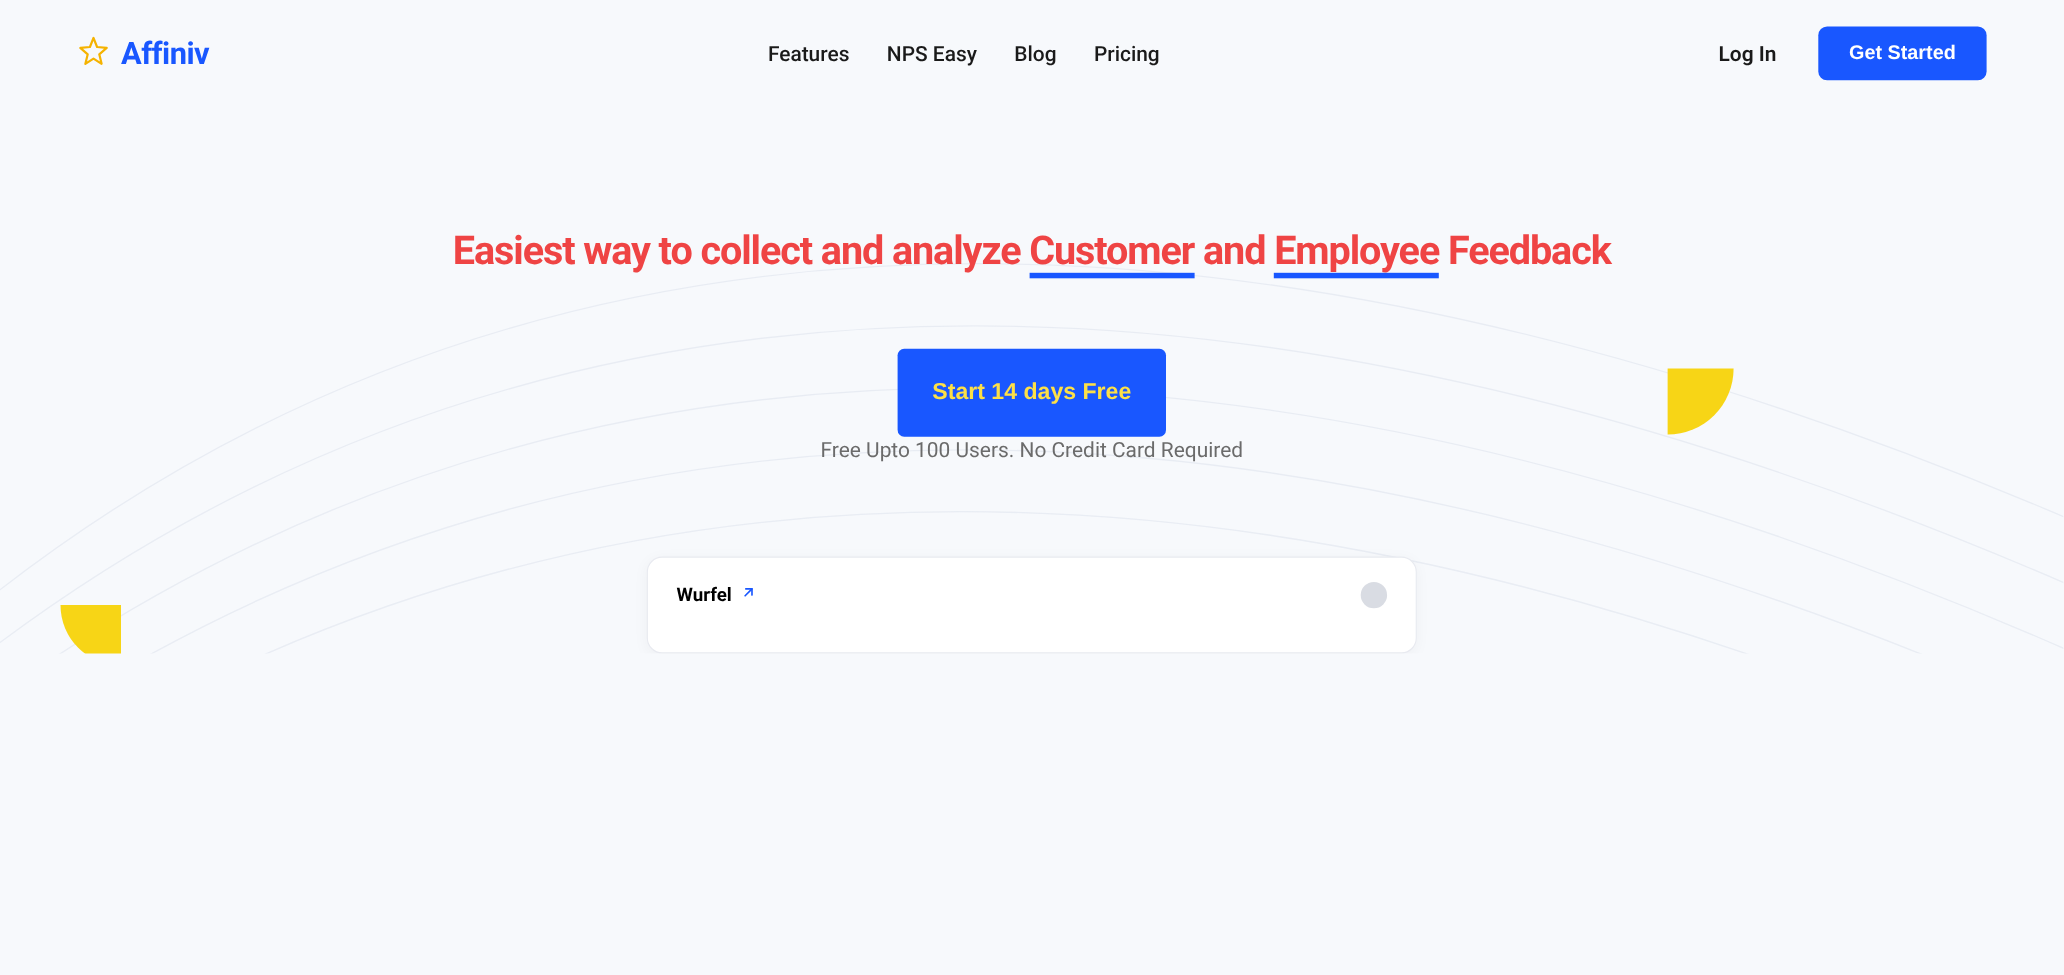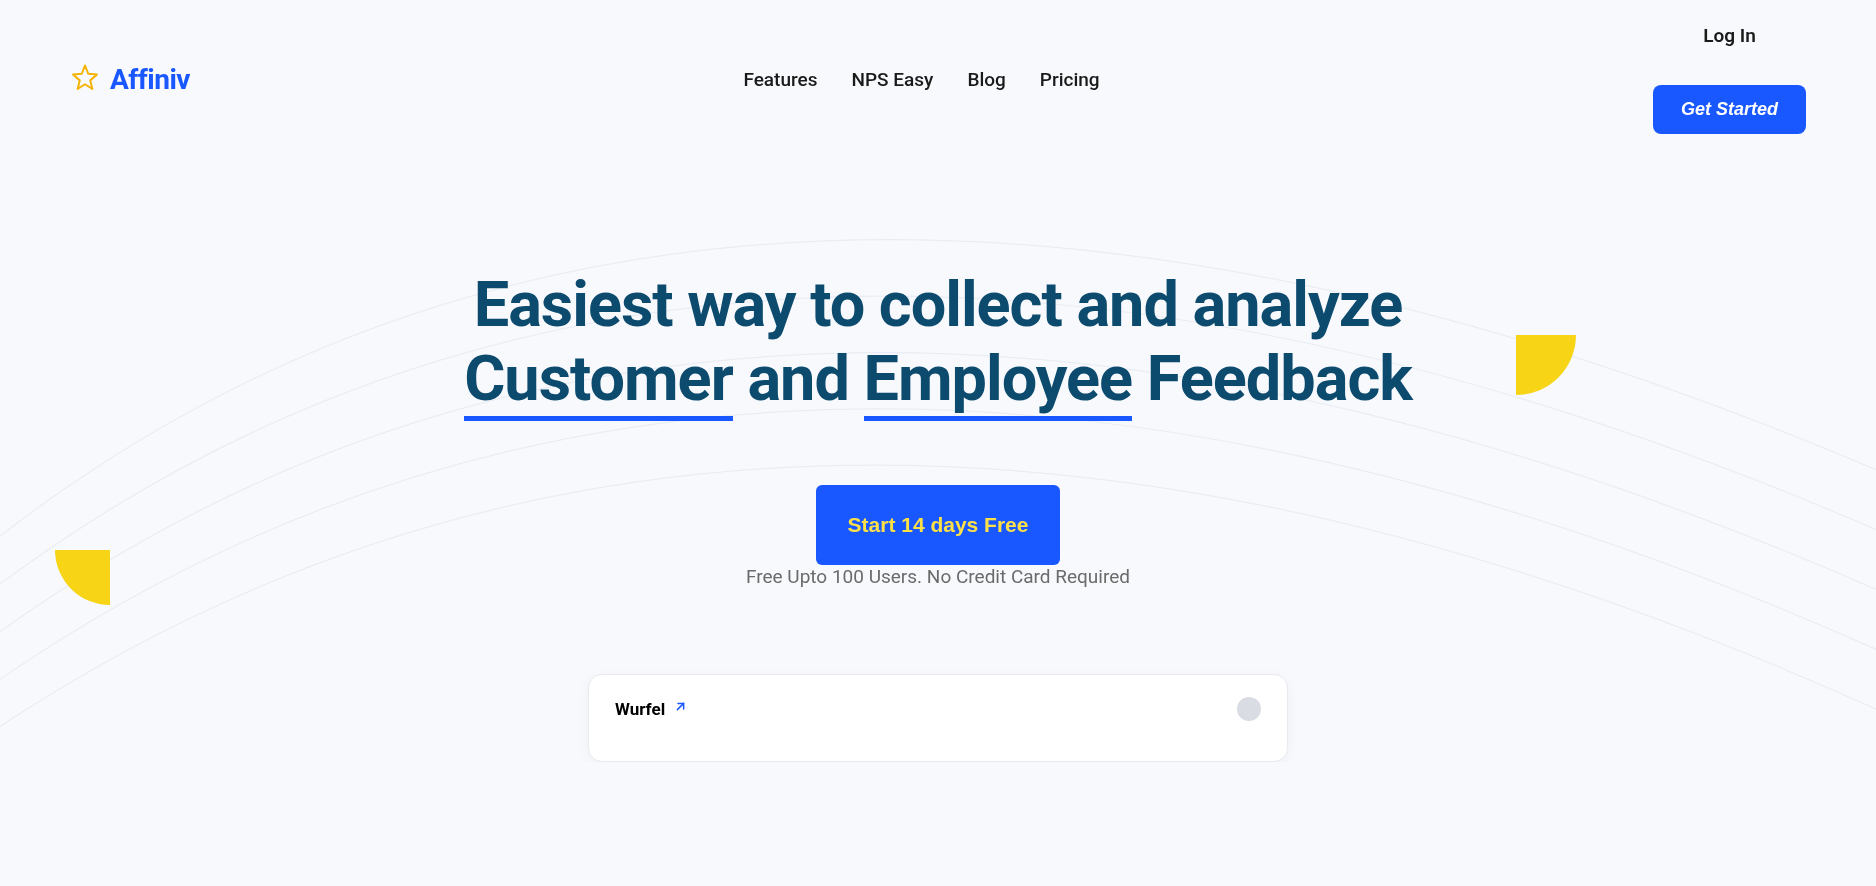--- a/index.html
+++ b/index.html
@@ -83,54 +83,52 @@
     font-size: 19px;
     font-weight: 500;
     color: #1a1a1a;
     cursor: pointer;
     text-decoration: none;
   }
   .nav-actions {
     display: flex;
     align-items: center;
     gap: 38px;
-    flex-direction: column;
   }
   .login-link {
     font-size: 19px;
     font-weight: 600;
     color: #1a1a1a;
     cursor: pointer;
   }
   .btn-primary {
     background: #1957ff;
     color: #fff;
     font-weight: 600;
     font-size: 18px;
     padding: 14px 28px;
     border: none;
     border-radius: 8px;
     cursor: pointer;
-    font-style: italic;
   }
 
   
   .hero {
     text-align: center;
     padding: 110px 120px 0 120px;
     max-width: 1360px;
     margin: 0 auto;
     position: relative;
   }
   .hero-title {
-    font-size: 63px;
+    font-size: 36px;
     font-weight: 700;
     letter-spacing: -1px;
     line-height: 1.18;
-    color: #0c4a6e;
+    color: #ef4444;
   }
   .underline-word {
     display: inline-block;
     position: relative;
   }
   .underline-word::after {
     content: "";
     position: absolute;
     left: 0;
     right: 0;

